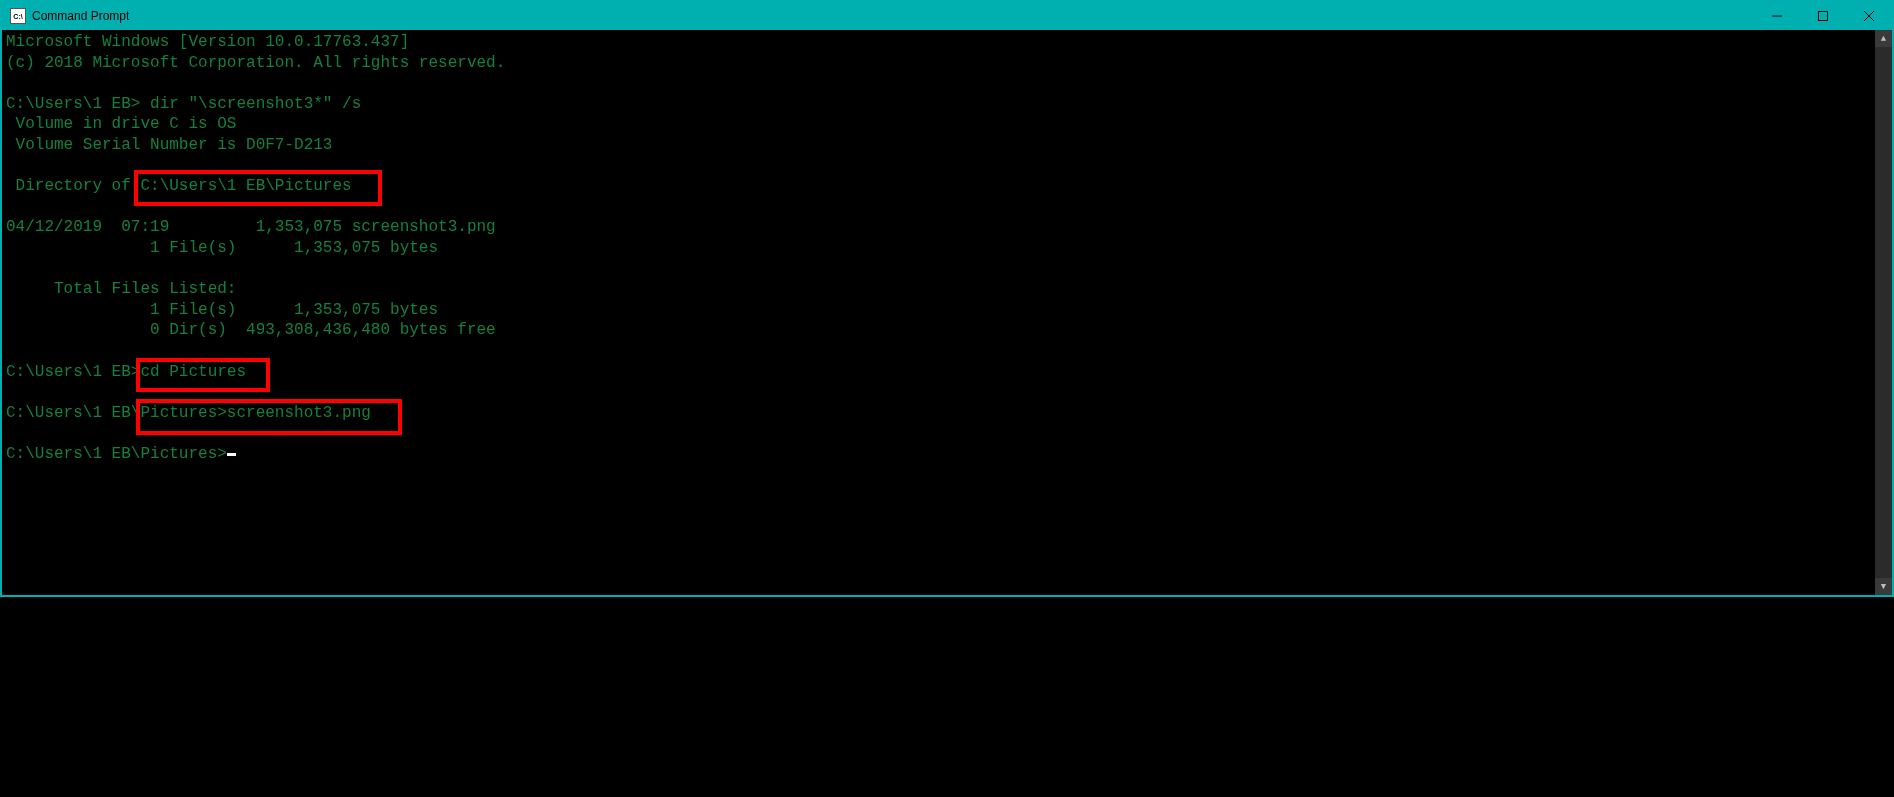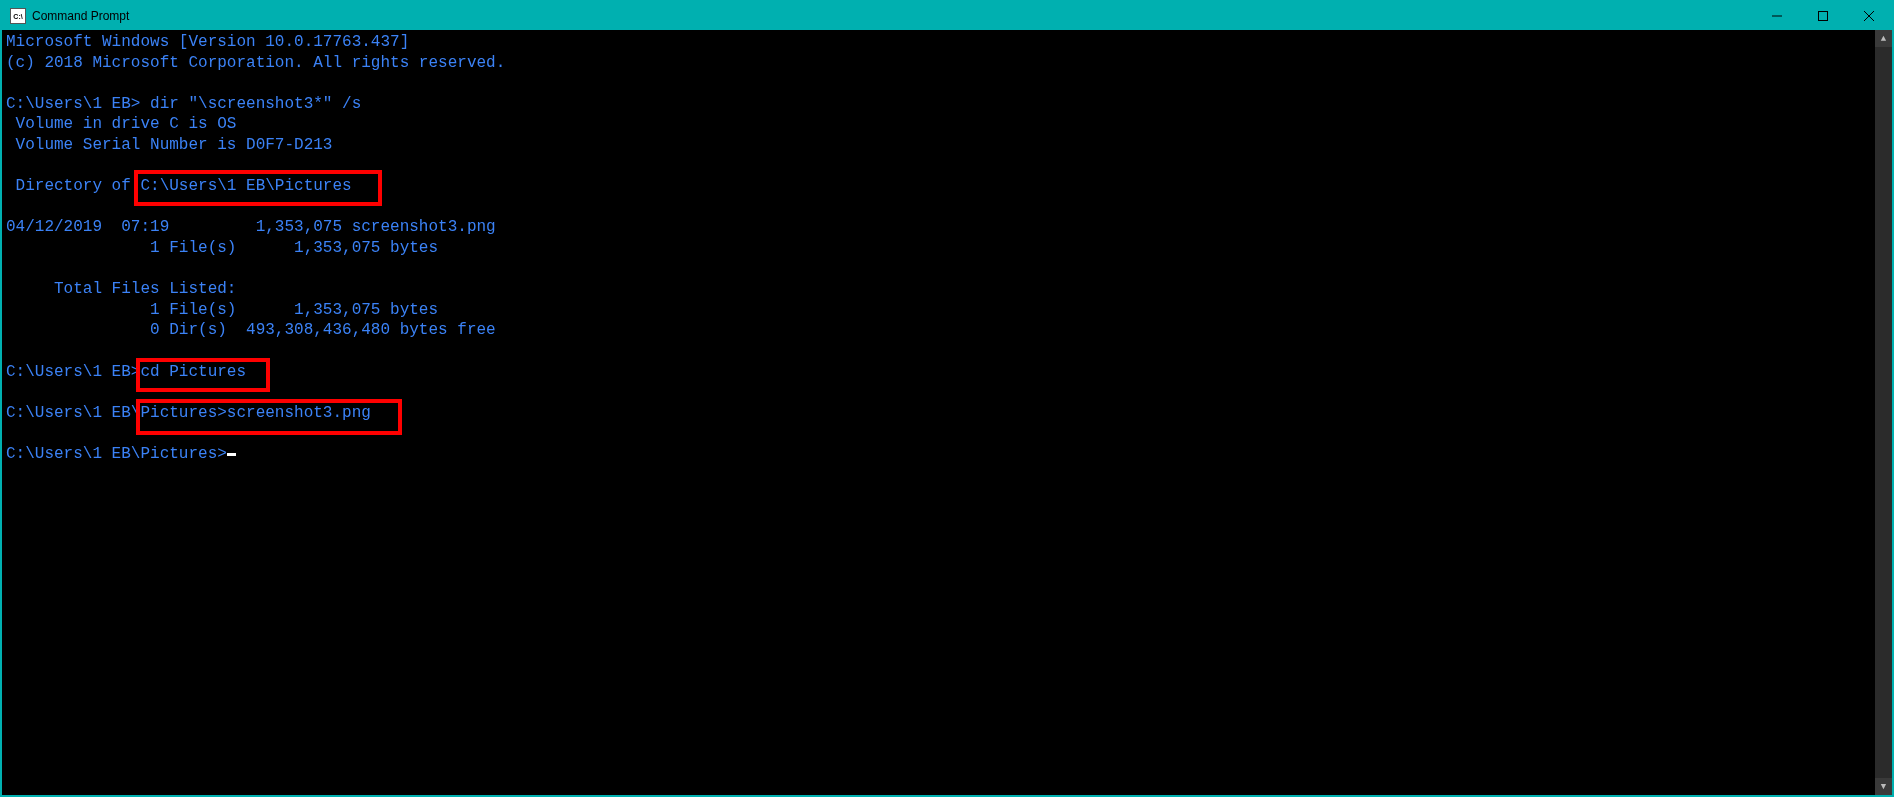--- a/index.html
+++ b/index.html
@@ -6,21 +6,21 @@
     margin: 0;
     padding: 0;
     width: 1894px;
     height: 797px;
     overflow: hidden;
     font-family: Consolas, "Courier New", monospace;
     background: #000;
   }
   .window {
     width: 1894px;
-    height: 797px;
+    height: 597px;
     box-sizing: border-box;
     border: 2px solid #00b0b0;
     display: flex;
     flex-direction: column;
     position: relative;
   }
   .titlebar {
     height: 28px;
     background: #00b0b0;
     display: flex;
@@ -63,21 +63,21 @@
     background: #000;
     position: relative;
     overflow: hidden;
   }
   .terminal {
     position: absolute;
     left: 0;
     top: 0;
     right: 17px; 
     bottom: 0;
-    color: #3b82f6;
+    color: #15803d;
     font-size: 16px;
     line-height: 20.6px;
     white-space: pre;
     padding: 2px 4px;
     letter-spacing: 0px;
   }
   .scrollbar {
     position: absolute;
     top: 0;
     right: 0;

